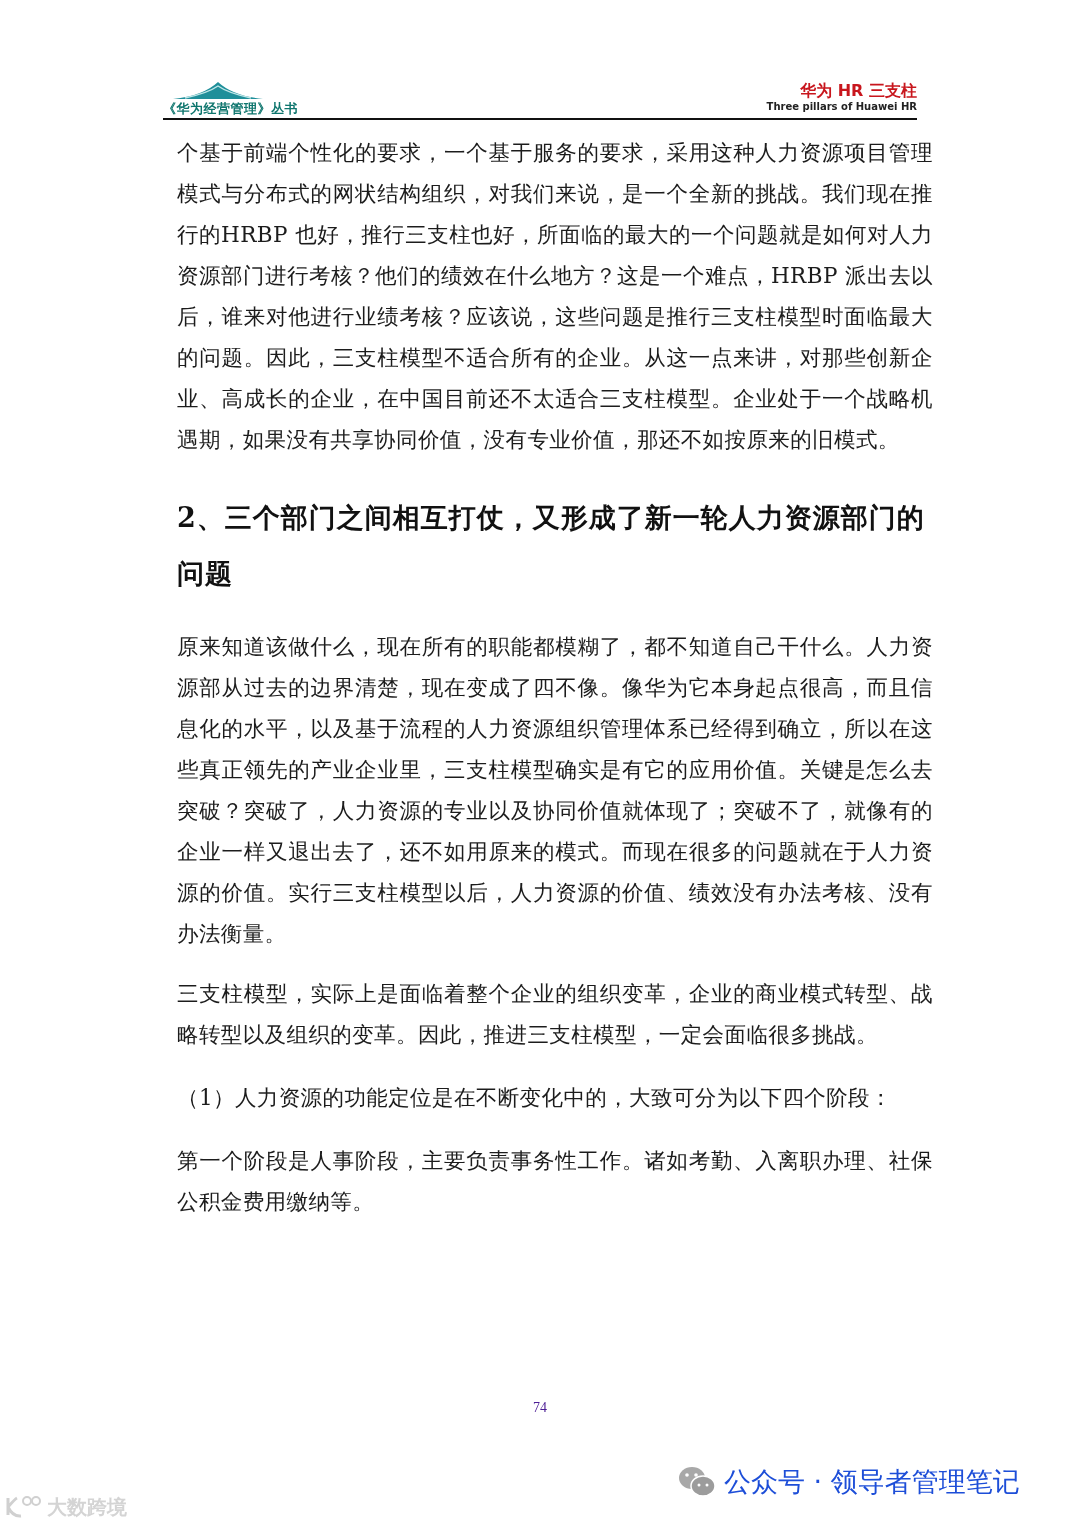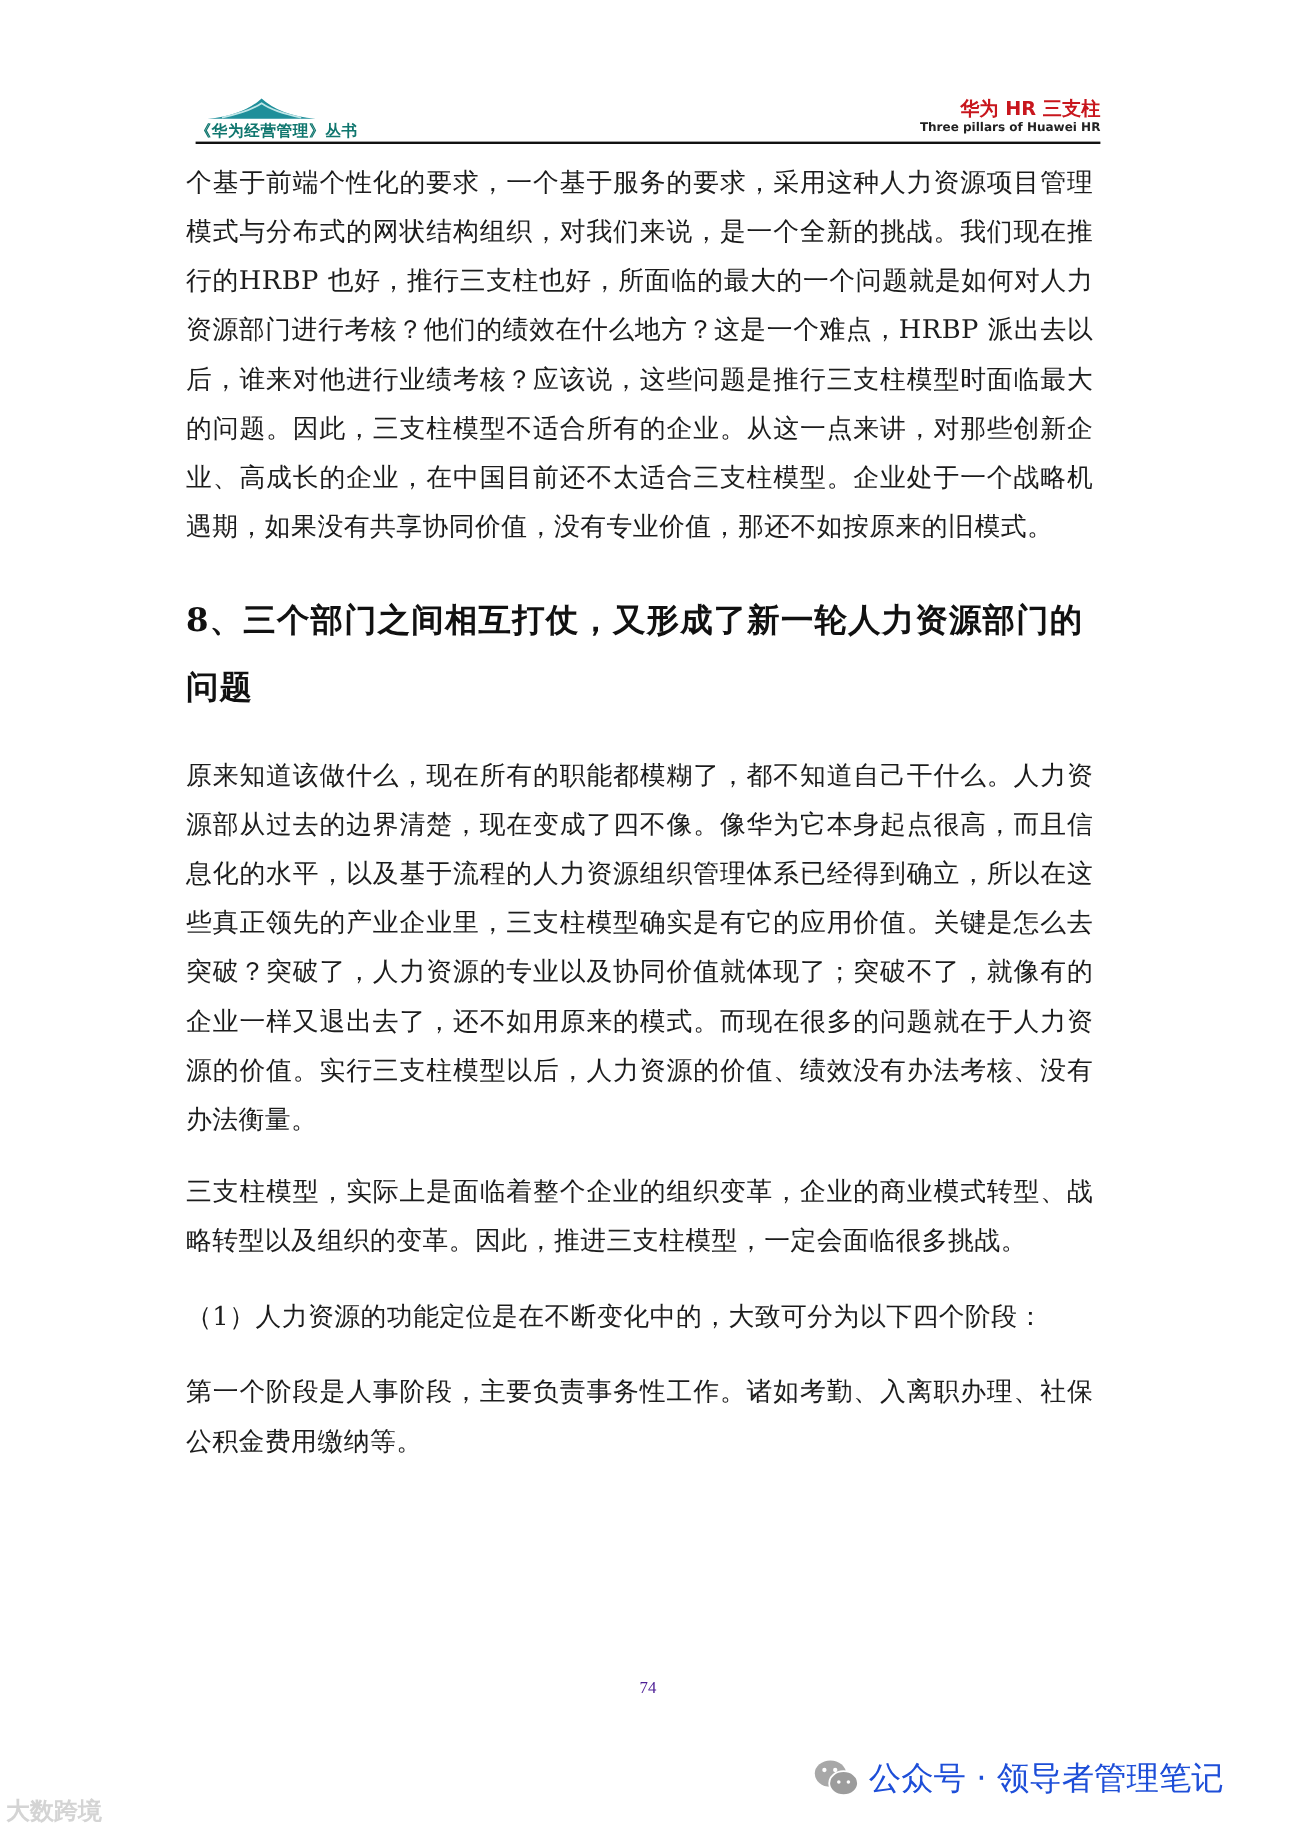--- a/index.html
+++ b/index.html
@@ -16,21 +16,21 @@
     }
     .brand { position: absolute; right: 0; top: 8px; text-align: right; }
     .brand-cn {
       font-family: "DejaVu Sans", "Liberation Sans", sans-serif; font-weight: bold;
       font-size: 16px; color: #c8161d; line-height: 18px;
     }
     .brand-en {
       font-family: "DejaVu Sans", "Liberation Sans", sans-serif; font-weight: bold;
       font-size: 10px; color: #222; line-height: 14px;
     }
-    .content { position: absolute; left: 155px; top: 132px; width: 756px; }
+    .content { position: absolute; left: 177px; top: 132px; width: 756px; }
     .para {
       font-size: 21.5px; line-height: 41px; margin: 0; color: #1c1c1c;
       text-align: justify; text-justify: inter-character; letter-spacing: 0.4px;
     }
     .h2 {
       font-size: 27px; font-weight: bold; line-height: 56px; margin: 0; color: #111;
       letter-spacing: 1px;
     }
     .gap-h-before { margin-top: 30px; }
     .gap-h-after { margin-top: 24px; }
@@ -45,42 +45,41 @@
     .wm-right {
       position: absolute; left: 678px; top: 1462px; height: 40px;
       display: flex; align-items: center; gap: 8px;
       font-family: "DejaVu Sans", "Liberation Sans", sans-serif; color: #1d4ed8; font-size: 27px;
     }
     .wm-left {
       position: absolute; left: 5px; top: 1492px; height: 30px;
       display: flex; align-items: center; gap: 4px;
       font-family: "DejaVu Sans", "Liberation Sans", sans-serif; color: #d4d4d4; font-size: 20px;
       font-weight: bold;
-      flex-direction: column;
     }
   </style>
 </head>
 <body>
 
 <div class="header">
   <svg class="logo" viewBox="0 0 90 22">
     <path d="M0 21 Q30 18 45 4 Q60 18 90 21 Z" fill="#1f8f9a"></path>
     <path d="M12 20 Q35 15 45 8 Q55 15 78 20" fill="none" stroke="#bfe6e8" stroke-width="1.4"></path>
   </svg>
   <div class="series-title">《华为经营管理》丛书</div>
   <div class="brand">
     <div class="brand-cn">华为 HR 三支柱</div>
     <div class="brand-en">Three pillars of Huawei HR</div>
   </div>
   <div class="header-rule"></div>
 </div>
 
 <div class="content">
   <p class="para">个基于前端个性化的要求，一个基于服务的要求，采用这种人力资源项目管理模式与分布式的网状结构组织，对我们来说，是一个全新的挑战。我们现在推行的HRBP 也好，推行三支柱也好，所面临的最大的一个问题就是如何对人力资源部门进行考核？他们的绩效在什么地方？这是一个难点，HRBP 派出去以后，谁来对他进行业绩考核？应该说，这些问题是推行三支柱模型时面临最大的问题。因此，三支柱模型不适合所有的企业。从这一点来讲，对那些创新企业、高成长的企业，在中国目前还不太适合三支柱模型。企业处于一个战略机遇期，如果没有共享协同价值，没有专业价值，那还不如按原来的旧模式。</p>
-  <p class="h2 gap-h-before">8、三个部门之间相互打仗，又形成了新一轮人力资源部门的问题</p>
+  <p class="h2 gap-h-before">2、三个部门之间相互打仗，又形成了新一轮人力资源部门的问题</p>
   <p class="para gap-h-after">原来知道该做什么，现在所有的职能都模糊了，都不知道自己干什么。人力资源部从过去的边界清楚，现在变成了四不像。像华为它本身起点很高，而且信息化的水平，以及基于流程的人力资源组织管理体系已经得到确立，所以在这些真正领先的产业企业里，三支柱模型确实是有它的应用价值。关键是怎么去突破？突破了，人力资源的专业以及协同价值就体现了；突破不了，就像有的企业一样又退出去了，还不如用原来的模式。而现在很多的问题就在于人力资源的价值。实行三支柱模型以后，人力资源的价值、绩效没有办法考核、没有办法衡量。</p>
   <p class="para gap-para">三支柱模型，实际上是面临着整个企业的组织变革，企业的商业模式转型、战略转型以及组织的变革。因此，推进三支柱模型，一定会面临很多挑战。</p>
   <p class="para gap-h3-after">（1）人力资源的功能定位是在不断变化中的，大致可分为以下四个阶段：</p>
   <p class="para gap-sub">第一个阶段是人事阶段，主要负责事务性工作。诸如考勤、入离职办理、社保公积金费用缴纳等。</p>
 </div>
 
 <div class="page-number">74</div>
 
 <div class="wm-right">
   <svg width="38" height="34" viewBox="0 0 38 34">

